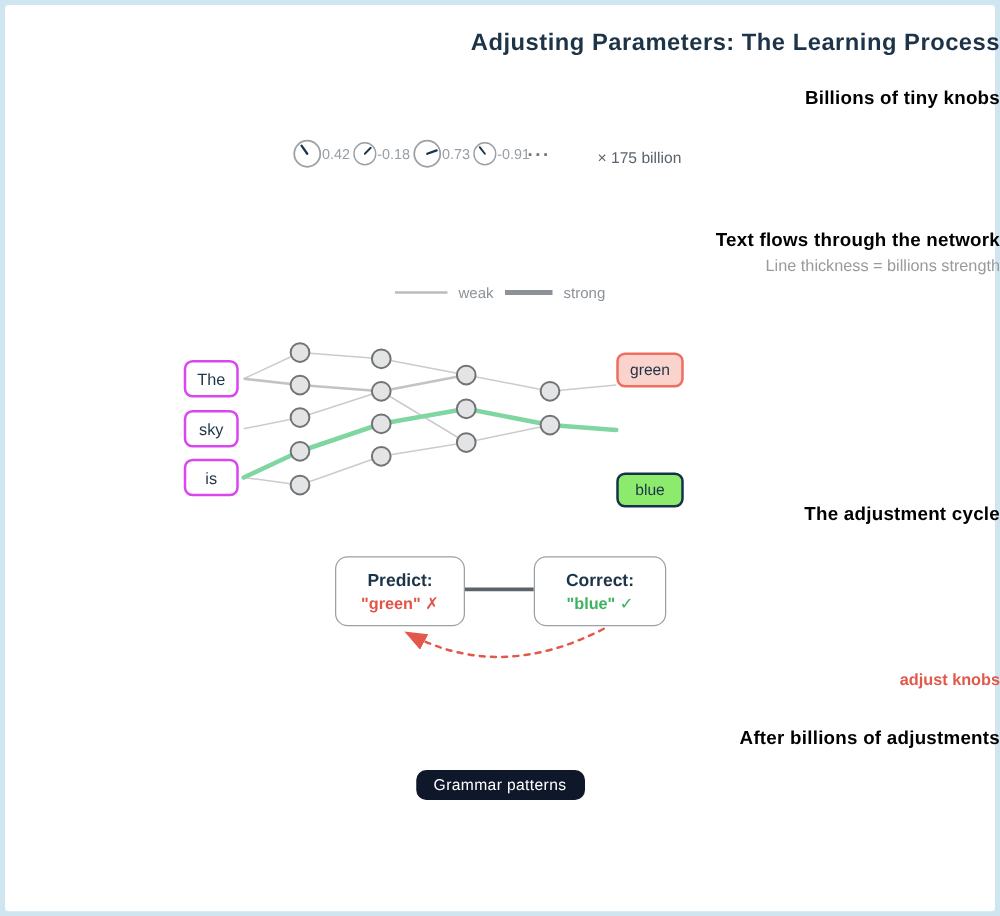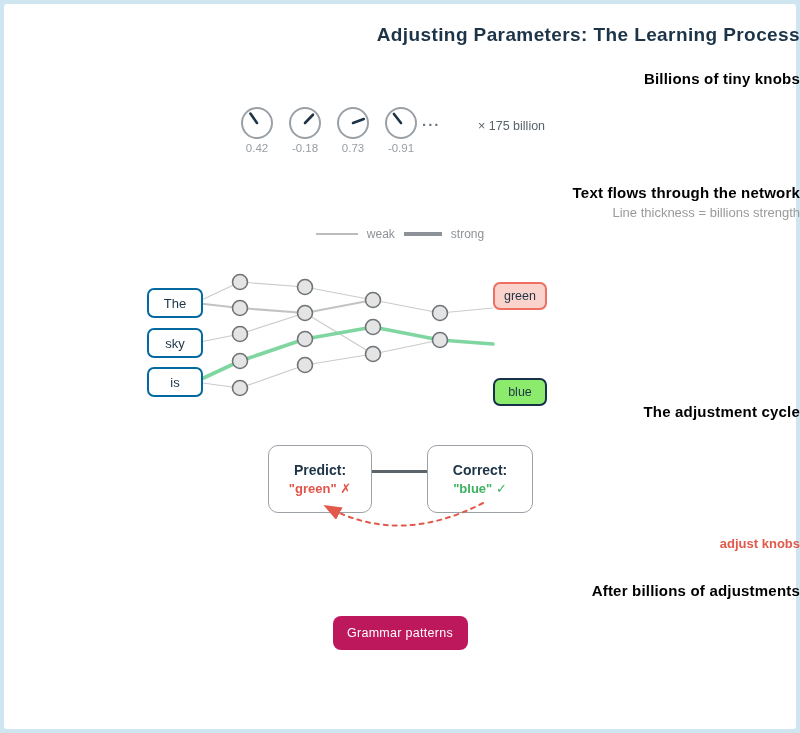--- a/index.html
+++ b/index.html
@@ -20,63 +20,63 @@
     top: 24px; font-size: 19px; font-weight: 600; letter-spacing: 0.4px;
     color: #1d3448;
   }
   .section-heading {
     font-size: 15px; font-weight: 700; letter-spacing: 0.2px; color: #000000;
   }
   .muted { color: #9a9a9a; }
 
   
   .knob-row { left: 234px; top: 106px; display: flex; gap: 2px; }
-  .knob { width: 46px; display: flex; flex-direction: column; align-items: center; }
+  .knob { width: 46px; display: flex; flex-direction: row; align-items: center; }
   .knob-value { margin-top: 2px; font-size: 11.5px; color: #989ea4; }
   .ellipsis { left: 422px; top: 112px; font-size: 15px; font-weight: 700; letter-spacing: 2px; color: #6f7680; }
   .multiplier { left: 478px; top: 119px; font-size: 12.5px; color: #58636d; }
 
   
   .net-subtitle { top: 205px; font-size: 13px; }
   .legend-row { top: 227px; display: flex; justify-content: center; align-items: center; gap: 9px;
                 font-size: 12px; color: #8d9298; }
   .legend-line-weak { width: 42px; height: 1.5px; background: #bcbcbc; }
   .legend-line-strong { width: 38px; height: 4px; background: #8d9298; }
 
   .token-box {
-    position: absolute; left: 147px; width: 56px; height: 30px;
-    border: 2px solid #0369a1; border-radius: 7px; background: #fff;
+    position: absolute; left: 147px; width: 44px; height: 30px;
+    border: 2px solid #d946ef; border-radius: 7px; background: #fff;
     display: flex; align-items: center; justify-content: center;
     font-size: 13px; color: #1d3448;
   }
   .out-box {
     position: absolute; left: 493px; width: 54px; height: 28px;
     border-radius: 7px; display: flex; align-items: center; justify-content: center;
     font-size: 12.5px; color: #1d3448;
   }
   .out-incorrect { top: 282px; background: #fad3cc; border: 2px solid #ee6e61; }
   .out-correct  { top: 330px; background: #8ceb6c; border: 2px solid #16324a; margin-top: 48px; }
 
   
   .cycle-box {
-    position: absolute; top: 445px; height: 68px; background: #fff;
+    position: absolute; top: 445px; height: 56px; background: #fff;
     border: 1.5px solid #9ba1a7; border-radius: 10px;
     display: flex; flex-direction: column; align-items: center; justify-content: center; gap: 3px;
   }
   .cycle-box .lbl { font-size: 14px; font-weight: 700; color: #1d3448; }
   .cycle-box .val { font-size: 13px; font-weight: 600; }
   .val-red { color: #e0554a; }
   .val-green { color: #3eb260; }
   .connector { left: 372px; top: 470px; width: 55px; height: 3px; background: #5c646b; }
   .adjust-label { top: 536px; font-size: 13px; font-weight: 600; color: #e2584a; }
 
   
   .pill-row { top: 616px; display: flex; justify-content: center; gap: 11px; }
   .pill {
-    height: 34px; border-radius: 8px; background: #be185d; color: #ffffff;
+    height: 24px; border-radius: 8px; background: #0f172a; color: #ffffff;
     font-size: 12.5px; letter-spacing: 0.3px;
     display: flex; align-items: center; justify-content: center;
   }
   .pill-1 { width: 135px; } .pill-2 { width: 135px; } .pill-3 { width: 136px; }
 
   svg { display: block; }
 </style>
 </head>
 <body>
 

